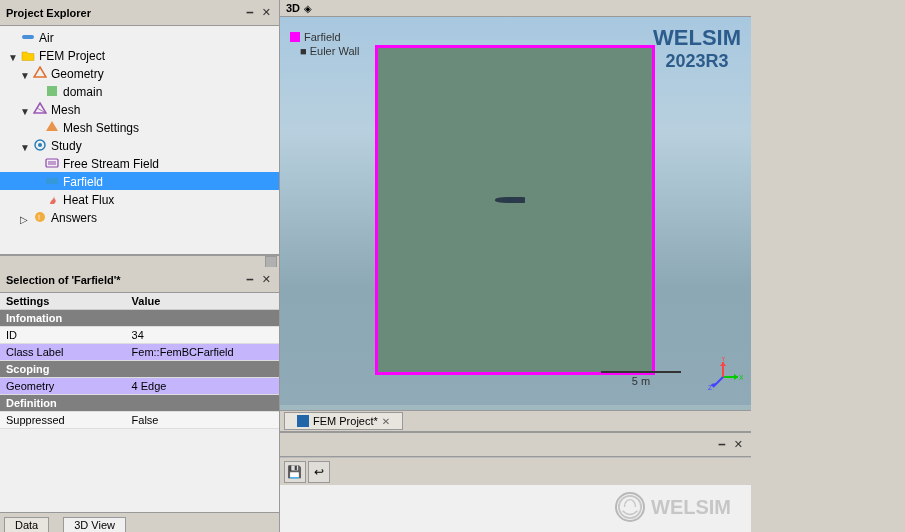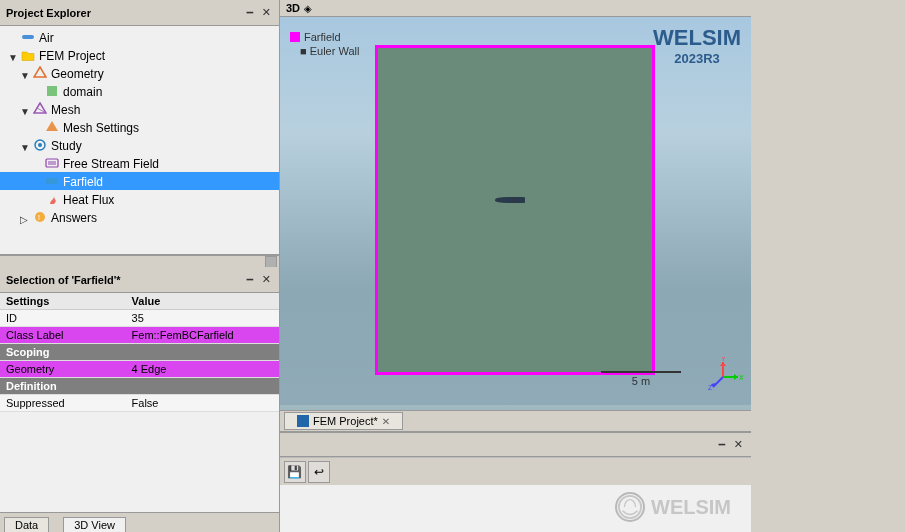--- a/index.html
+++ b/index.html
@@ -28,21 +28,21 @@
 
     
     .properties-panel { flex: 1; background: #f0f0f0; display: flex; flex-direction: column; }
     .properties-table { flex: 1; overflow-y: auto; }
     table { width: 100%; border-collapse: collapse; font-size: 11px; }
     table td { padding: 2px 6px; border-bottom: 1px solid #ddd; }
     table td:first-child { width: 45%; }
     table td:last-child { width: 55%; }
     .section-header td { background: #7f7f7f; color: white; font-weight: bold; padding: 2px 6px; }
     .row-odd { background: #f5f5f5; }
-    .row-even { background: #d946ef; }
+    .row-even { background: #c4b5fd; }
 
     
     .right-panel { flex: 1; display: flex; flex-direction: column; background: #c8c8c8; }
 
     
     .viewport-container { flex: 1; background: linear-gradient(180deg, #b8d4e8 0%, #c8dce8 40%, #a0b8c0 100%); position: relative; overflow: hidden; }
     .viewport-header { background: #d4d0c8; padding: 2px 6px; font-size: 11px; display: flex; align-items: center; gap: 4px; border-bottom: 1px solid #999; }
     .viewport-inner { position: relative; width: 100%; height: calc(100% - 22px); background: linear-gradient(180deg, #a8c8e0 0%, #b8d0de 30%, #8ca8b4 70%, #90aab8 100%); }
 
     
@@ -58,21 +58,21 @@
     .airfoil { position: absolute; top: 47%; left: 48%; transform: translate(-50%, -50%); width: 30px; height: 6px; background: #2a3a4a; border-radius: 40% 10% 10% 40%; }
 
     
     .scale-bar { position: absolute; bottom: 20px; right: 80px; display: flex; flex-direction: column; align-items: center; }
     .scale-line { width: 80px; height: 2px; background: #333; border-left: 2px solid #333; border-right: 2px solid #333; }
     .scale-text { font-size: 11px; color: #333; margin-top: 2px; }
 
     
     .welsim-logo { position: absolute; top: 8px; right: 10px; text-align: center; }
     .welsim-logo-text { font-size: 22px; font-weight: bold; color: #2c5c8c; font-family: Arial, sans-serif; }
-    .welsim-year { font-size: 13px; font-weight: bold; color: #2c5c8c; }
+    .welsim-year { font-size: 18px; font-weight: bold; color: #2c5c8c; }
 
     
     .axes-indicator { position: absolute; bottom: 10px; right: 10px; width: 40px; height: 40px; }
 
     
     .tab-bar { background: #d4d0c8; border-top: 1px solid #999; border-bottom: 1px solid #999; display: flex; align-items: center; padding: 0 4px; height: 22px; }
     .tab { padding: 2px 12px; font-size: 11px; cursor: pointer; border: 1px solid #999; background: #e8e4de; margin-right: 2px; display: flex; align-items: center; gap: 4px; }
     .tab .tab-icon { width: 12px; height: 12px; background: #2266aa; display: inline-block; }
     .tab .close-icon { font-size: 10px; color: #666; }
 
@@ -264,23 +264,26 @@
       <div class="properties-table">
         <table>
           <thead>
             <tr>
               <td style="font-weight:bold; background:#e8e8e8; border-bottom:1px solid #ccc;">Settings</td>
               <td style="font-weight:bold; background:#e8e8e8; border-bottom:1px solid #ccc;">Value</td>
             </tr>
           </thead>
           <tbody>
 
+            <tr class="section-header">
+              <td colspan="2">Infomation</td>
+            </tr>
             <tr class="row-odd">
               <td>ID</td>
-              <td>35</td>
+              <td>34</td>
             </tr>
             <tr class="row-even">
               <td>Class Label</td>
               <td>Fem::FemBCFarfield</td>
             </tr>
 
             <tr class="section-header">
               <td colspan="2">Scoping</td>
             </tr>
             <tr class="row-even">

